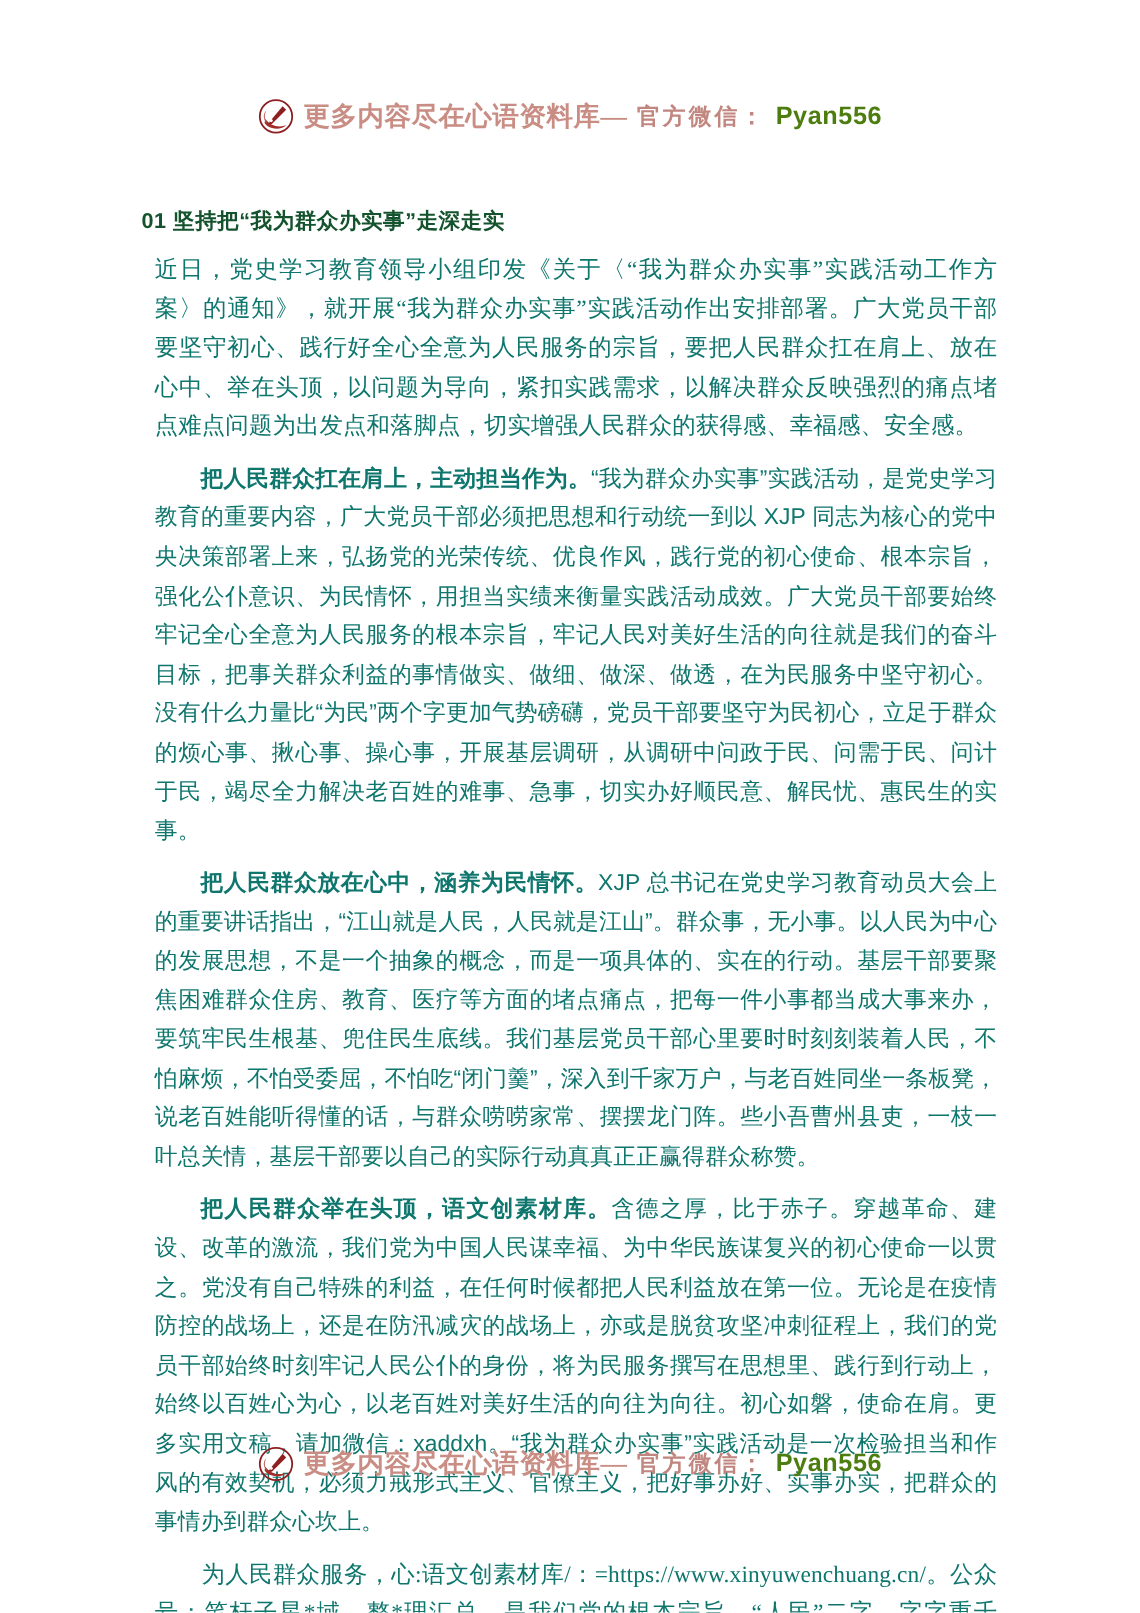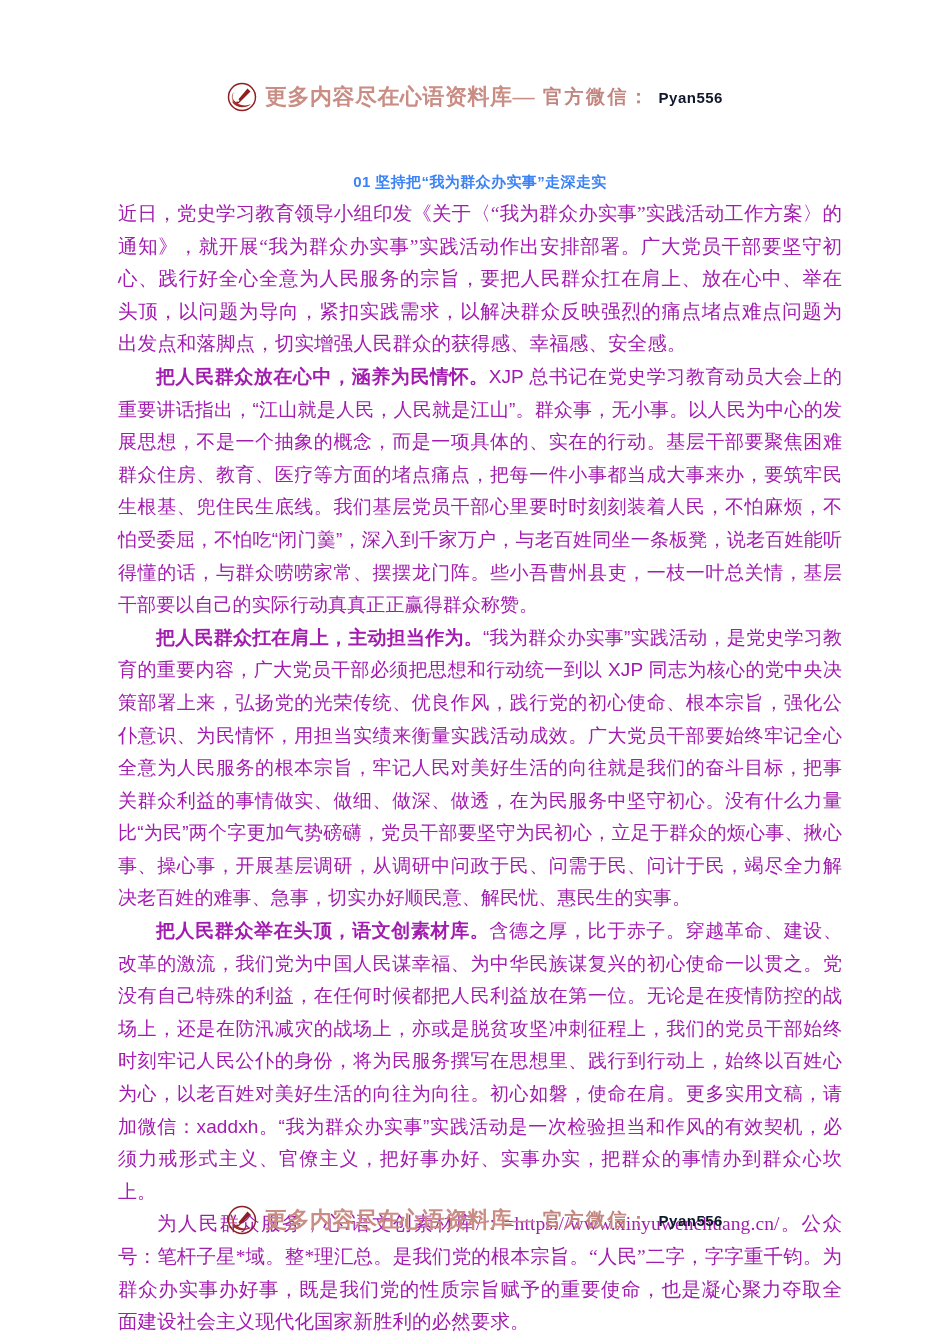--- a/index.html
+++ b/index.html
@@ -46,50 +46,49 @@
   .wm-cn2 {
     font-family: "Liberation Serif", serif;
     font-size: 19px;
     font-weight: 700;
     letter-spacing: 2.5px;
     color: #c0867f;
     text-align: center;
   }
   .wm-id {
     font-family: "Liberation Sans", sans-serif;
-    font-size: 15px;
+    font-size: 21px;
     font-weight: 700;
     letter-spacing: 0.5px;
-    color: #0f172a;
+    color: #4d7c0f;
   }
 
   
   .doc {
     position: absolute;
     left: 118px;
     top: 170px;
     width: 724px;
   }
 
   h2.section-title {
     margin: 0 0 4px 0;
-    text-align: center;
-    color: #3b82f6;
+    color: #14532d;
     font-family: "Liberation Sans", sans-serif;
-    font-size: 15px;
+    font-size: 18px;
     font-weight: 700;
     letter-spacing: 0.4px;
     line-height: 1.6;
   }
 
   p.para {
-    margin: 0;
+    margin: 11px;
     font-size: 19.5px;
     line-height: 32.6px;
-    color: #a21caf;
+    color: #0f766e;
     text-align: justify;
     text-justify: inter-ideograph;
     letter-spacing: 0.1px;
   }
   p.serif {
     font-family: "Liberation Serif", serif;
   }
   p.sans {
     font-family: "Liberation Sans", sans-serif;
     font-size: 19px;
@@ -122,25 +121,25 @@
 
   <div class="doc">
 
     <h2 class="section-title">01 坚持把“我为群众办实事”走深走实</h2>
 
     <p class="para serif">
       <span>近日，党史学习教育领导小组印发《关于〈“我为群众办实事”实践活动工作方案〉的通知》，就开展“我为群众办实事”实践活动作出安排部署。广大党员干部要坚守初心、践行好全心全意为人民服务的宗旨，要把人民群众扛在肩上、放在心中、举在头顶，以问题为导向，紧扣实践需求，以解决群众反映强烈的痛点堵点难点问题为出发点和落脚点，切实增强人民群众的获得感、幸福感、安全感。</span>
     </p>
 
     <p class="para sans indent">
-      <span class="lead">把人民群众放在心中，涵养为民情怀。</span><span>XJP 总书记在党史学习教育动员大会上的重要讲话指出，“江山就是人民，人民就是江山”。群众事，无小事。以人民为中心的发展思想，不是一个抽象的概念，而是一项具体的、实在的行动。基层干部要聚焦困难群众住房、教育、医疗等方面的堵点痛点，把每一件小事都当成大事来办，要筑牢民生根基、兜住民生底线。我们基层党员干部心里要时时刻刻装着人民，不怕麻烦，不怕受委屈，不怕吃“闭门羹”，深入到千家万户，与老百姓同坐一条板凳，说老百姓能听得懂的话，与群众唠唠家常、摆摆龙门阵。些小吾曹州县吏，一枝一叶总关情，基层干部要以自己的实际行动真真正正赢得群众称赞。</span>
+      <span class="lead">把人民群众扛在肩上，主动担当作为。</span><span>“我为群众办实事”实践活动，是党史学习教育的重要内容，广大党员干部必须把思想和行动统一到以 XJP 同志为核心的党中央决策部署上来，弘扬党的光荣传统、优良作风，践行党的初心使命、根本宗旨，强化公仆意识、为民情怀，用担当实绩来衡量实践活动成效。广大党员干部要始终牢记全心全意为人民服务的根本宗旨，牢记人民对美好生活的向往就是我们的奋斗目标，把事关群众利益的事情做实、做细、做深、做透，在为民服务中坚守初心。没有什么力量比“为民”两个字更加气势磅礴，党员干部要坚守为民初心，立足于群众的烦心事、揪心事、操心事，开展基层调研，从调研中问政于民、问需于民、问计于民，竭尽全力解决老百姓的难事、急事，切实办好顺民意、解民忧、惠民生的实事。</span>
     </p>
 
     <p class="para sans indent">
-      <span class="lead">把人民群众扛在肩上，主动担当作为。</span><span>“我为群众办实事”实践活动，是党史学习教育的重要内容，广大党员干部必须把思想和行动统一到以 XJP 同志为核心的党中央决策部署上来，弘扬党的光荣传统、优良作风，践行党的初心使命、根本宗旨，强化公仆意识、为民情怀，用担当实绩来衡量实践活动成效。广大党员干部要始终牢记全心全意为人民服务的根本宗旨，牢记人民对美好生活的向往就是我们的奋斗目标，把事关群众利益的事情做实、做细、做深、做透，在为民服务中坚守初心。没有什么力量比“为民”两个字更加气势磅礴，党员干部要坚守为民初心，立足于群众的烦心事、揪心事、操心事，开展基层调研，从调研中问政于民、问需于民、问计于民，竭尽全力解决老百姓的难事、急事，切实办好顺民意、解民忧、惠民生的实事。</span>
+      <span class="lead">把人民群众放在心中，涵养为民情怀。</span><span>XJP 总书记在党史学习教育动员大会上的重要讲话指出，“江山就是人民，人民就是江山”。群众事，无小事。以人民为中心的发展思想，不是一个抽象的概念，而是一项具体的、实在的行动。基层干部要聚焦困难群众住房、教育、医疗等方面的堵点痛点，把每一件小事都当成大事来办，要筑牢民生根基、兜住民生底线。我们基层党员干部心里要时时刻刻装着人民，不怕麻烦，不怕受委屈，不怕吃“闭门羹”，深入到千家万户，与老百姓同坐一条板凳，说老百姓能听得懂的话，与群众唠唠家常、摆摆龙门阵。些小吾曹州县吏，一枝一叶总关情，基层干部要以自己的实际行动真真正正赢得群众称赞。</span>
     </p>
 
     <p class="para sans indent">
       <span class="lead">把人民群众举在头顶，语文创素材库。</span><span>含德之厚，比于赤子。穿越革命、建设、改革的激流，我们党为中国人民谋幸福、为中华民族谋复兴的初心使命一以贯之。党没有自己特殊的利益，在任何时候都把人民利益放在第一位。无论是在疫情防控的战场上，还是在防汛减灾的战场上，亦或是脱贫攻坚冲刺征程上，我们的党员干部始终时刻牢记人民公仆的身份，将为民服务撰写在思想里、践行到行动上，始终以百姓心为心，以老百姓对美好生活的向往为向往。初心如磐，使命在肩。更多实用文稿，请加微信：xaddxh。“我为群众办实事”实践活动是一次检验担当和作风的有效契机，必须力戒形式主义、官僚主义，把好事办好、实事办实，把群众的事情办到群众心坎上。</span>
     </p>
 
     <p class="para serif indent">
       <span>为人民群众服务，心:语文创素材库/：=https://www.xinyuwenchuang.cn/。公众号：笔杆子星*域。整*理汇总。是我们党的根本宗旨。“人民”二字，字字重千钧。为群众办实事办好事，既是我们党的性质宗旨赋予的重要使命，也是凝心聚力夺取全面建设社会主义现代化国家新胜利的必然要求。</span>
     </p>
 

